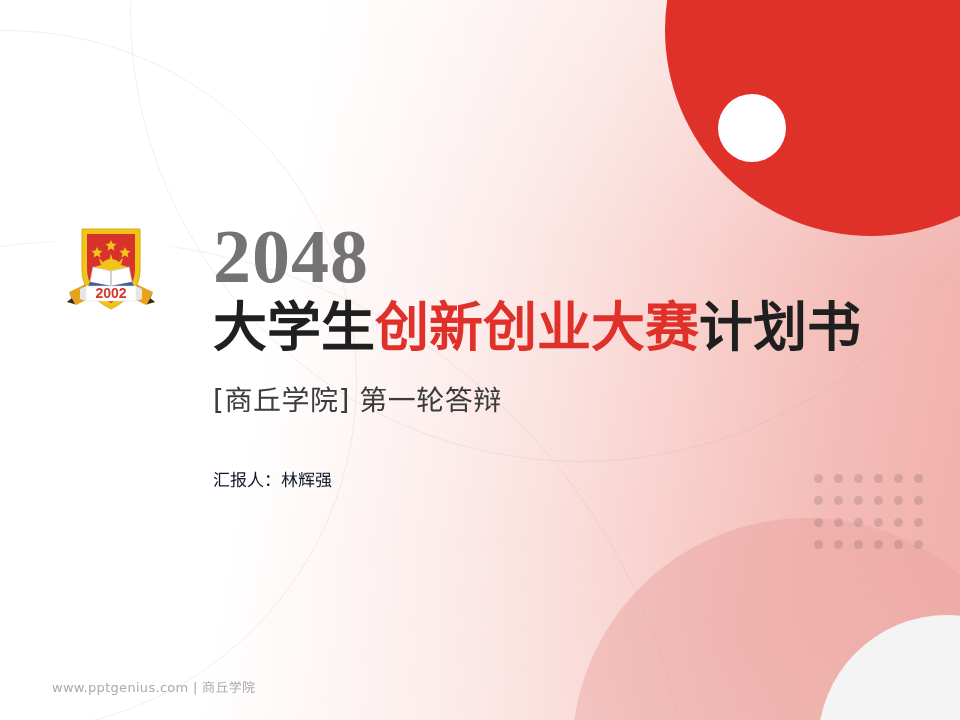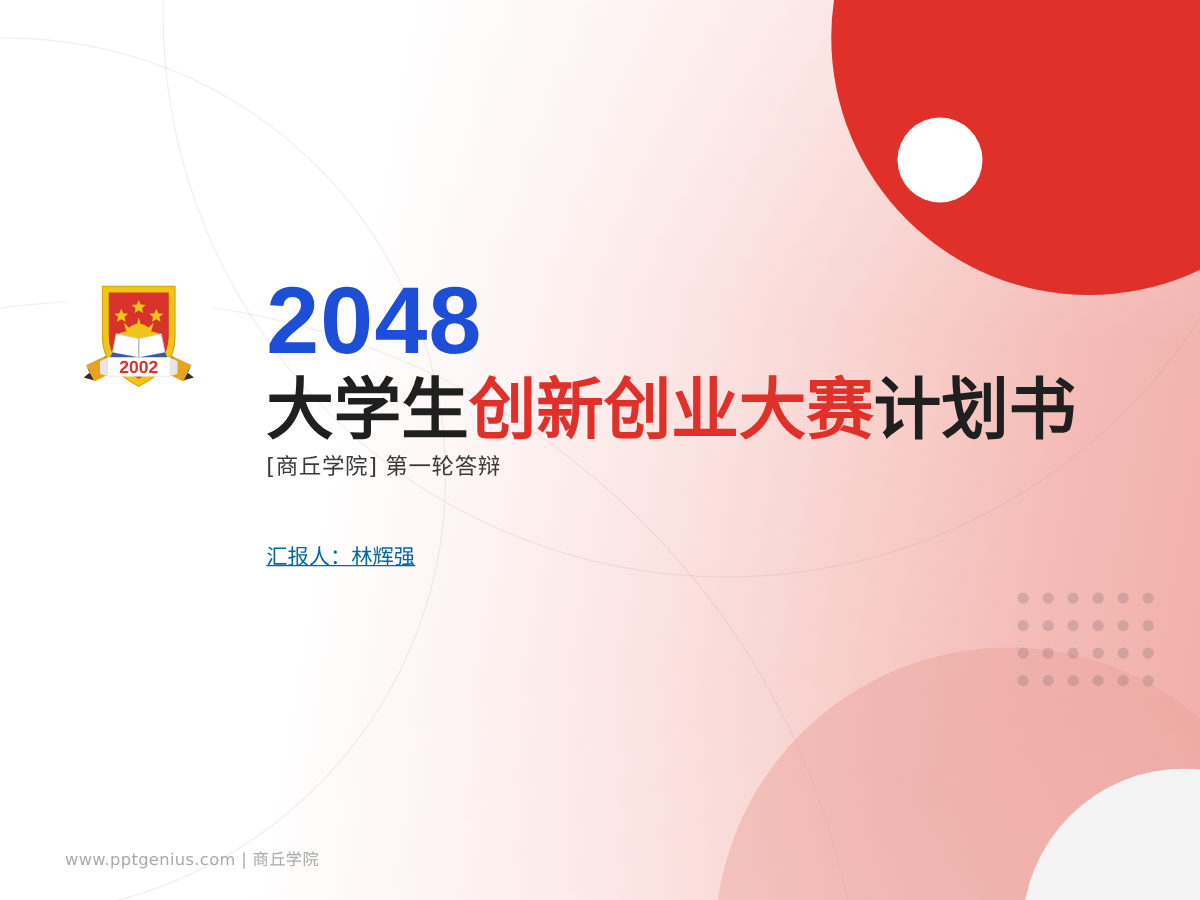--- a/index.html
+++ b/index.html
@@ -137,50 +137,50 @@
   .text-block {
     position: absolute;
     left: 213px;
     top: 222px;
     width: 700px;
   }
   .year {
     font-size: 76px;
     line-height: 0.92;
     font-weight: bold;
-    color: #1d4ed8;
+    color: #737373;
     letter-spacing: 1px;
-    font-family: Liberation Sans, sans-serif;
+    font-family: Liberation Serif, serif;
   }
   .main-title {
     margin-top: 6px;
     font-size: 54px;
     line-height: 1.12;
     font-weight: bold;
     color: #1f1f1f;
     letter-spacing: 0px;
     white-space: nowrap;
     font-family: "DejaVu Sans", "Liberation Sans", sans-serif;
   }
   .main-title .accent { color: #e0302a; }
 
   .subtitle {
-    font-size: 18px;
+    margin-top: 20px;
+    font-size: 28px;
     color: #3b3b3b;
     letter-spacing: 0.5px;
     font-family: "DejaVu Sans", "Liberation Sans", sans-serif;
   }
 
   .meta {
     margin-top: 48px;
     font-size: 17px;
     line-height: 1.75;
-    color: #0369a1;
+    color: #0f172a;
     font-family: "DejaVu Sans", "Liberation Sans", sans-serif;
-    text-decoration: underline;
   }
 
   
   .footer {
     position: absolute;
     left: 52px;
     bottom: 24px;
     font-size: 13px;
     color: #aaaaaa;
     letter-spacing: 0.3px;

